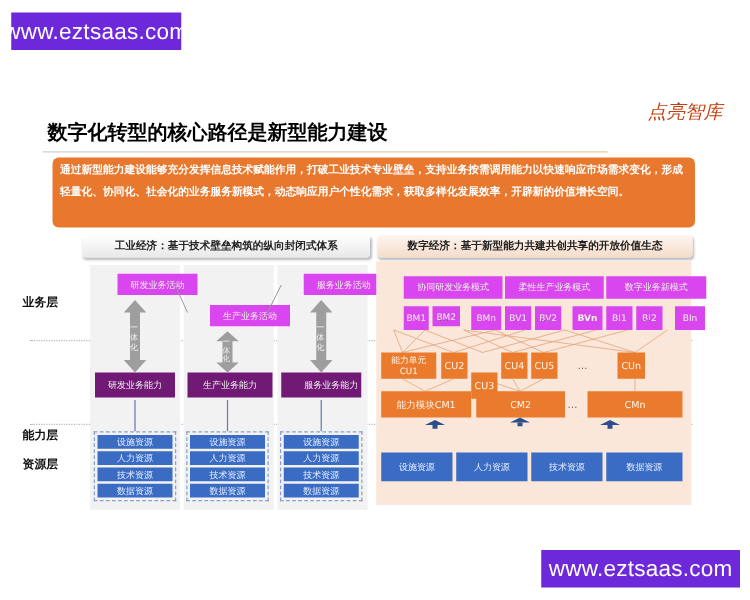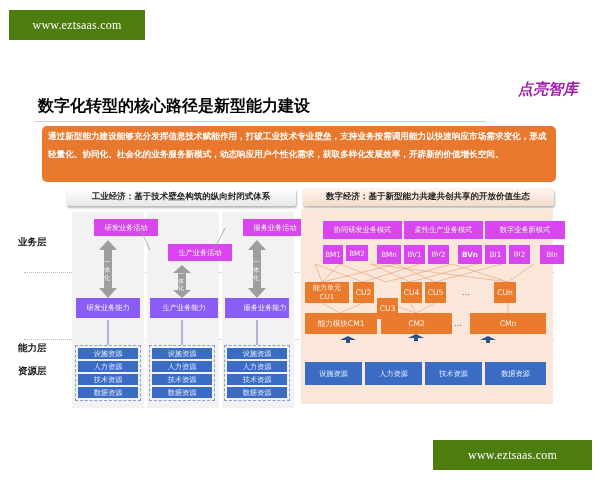--- a/index.html
+++ b/index.html
@@ -1,32 +1,32 @@
 <!DOCTYPE html>
 <html><head>
 <meta charset="utf-8">
 <style>
   * { box-sizing: border-box; margin: 0; padding: 0; }
   body { width: 600px; height: 480px; background: #ffffff; position: relative; overflow: hidden; font-family: "DejaVu Sans", sans-serif; }
-  .wm { position: absolute; background: #4d7c0f; color: #ffffff; font-family: Liberation Serif, serif; font-size: 12px; display: flex; align-items: center; justify-content: center; letter-spacing: 0.2px; }
+  .wm { position: absolute; background: #6d28d9; color: #ffffff; font-family: Liberation Sans, sans-serif; font-size: 18px; display: flex; align-items: center; justify-content: center; letter-spacing: 0.2px; }
   .wm-top { left: 9px; top: 10px; width: 136px; height: 30px; }
   .wm-bot { left: 433px; top: 440px; width: 159px; height: 30px; }
-  .brand { position: absolute; right: 22px; top: 80px; color: #a21caf; font-weight: bold; font-style: italic; font-size: 15px; }
+  .brand { position: absolute; right: 22px; top: 80px; color: #c2410c; font-weight: normal; font-style: italic; font-size: 15px; }
   .title { position: absolute; left: 38px; top: 96px; font-size: 16px; font-weight: bold; color: #000000; text-align: center; }
   .title-line { position: absolute; left: 34px; top: 121px; width: 452px; height: 1px; background: linear-gradient(90deg,#cfcfcf,#e6c9a0); }
   .summary { position: absolute; left: 42px; top: 126px; width: 514px; height: 56px; background: #e8782e; border-radius: 5px; color: #fff; font-size: 8.6px; font-weight: bold; line-height: 18px; padding: 1px 6px; }
   .layer-label { position: absolute; left: 18px; font-size: 9.5px; font-weight: bold; color: #111; }
   .dash-h { position: absolute; height: 0; border-top: 1px dotted #bbb; }
   .panel-title { position: absolute; height: 18px; border-radius: 3px; box-shadow: 1px 2px 2px #bbb; font-size: 8.5px; font-weight: bold; color: #222; display: flex; align-items: center; justify-content: center; }
   .pt-left { left: 66px; top: 188px; width: 230px; background: linear-gradient(#ffffff,#e8e8e8); }
   .pt-right { left: 302px; top: 188px; width: 252px; background: linear-gradient(#fff5ee,#f4dccb); }
   .col-bg { position: absolute; background: #f2f2f2; }
   .right-bg { position: absolute; left: 301px; top: 209px; width: 252px; height: 195px; background: #fbe6da; }
   .gbox { position: absolute; background: #d946ef; color: #e9f5e0; font-size: 7.2px; display: flex; align-items: center; justify-content: center; text-align: center; margin-left: 18px; }
-  .graybox { position: absolute; background: #8b5cf6; color: #f2f2f2; font-size: 7.2px; display: flex; align-items: center; justify-content: center; }
+  .graybox { position: absolute; background: #701a75; color: #f2f2f2; font-size: 7.2px; display: flex; align-items: center; justify-content: center; }
   .obox { position: absolute; background: #ea7a2c; color: #fff3e8; font-size: 7.6px; display: flex; align-items: center; justify-content: center; text-align: center; line-height: 10px; }
   .bbox { position: absolute; background: #3a6cc4; color: #e6eeff; font-size: 7.2px; display: flex; align-items: center; justify-content: center; }
   .res-group { position: absolute; border: 1px dashed #8aa0c8; padding: 2px; display: flex; flex-direction: column; gap: 2px; }
   .res-group .bbox { position: static; height: 11px; }
   .dots { position: absolute; font-size: 8px; color: #666; }
   .arrow-v { position: absolute; width: 18px; }
   svg.lines { position: absolute; left: 0; top: 0; pointer-events: none; }
 </style>
 </head>
 <body>

